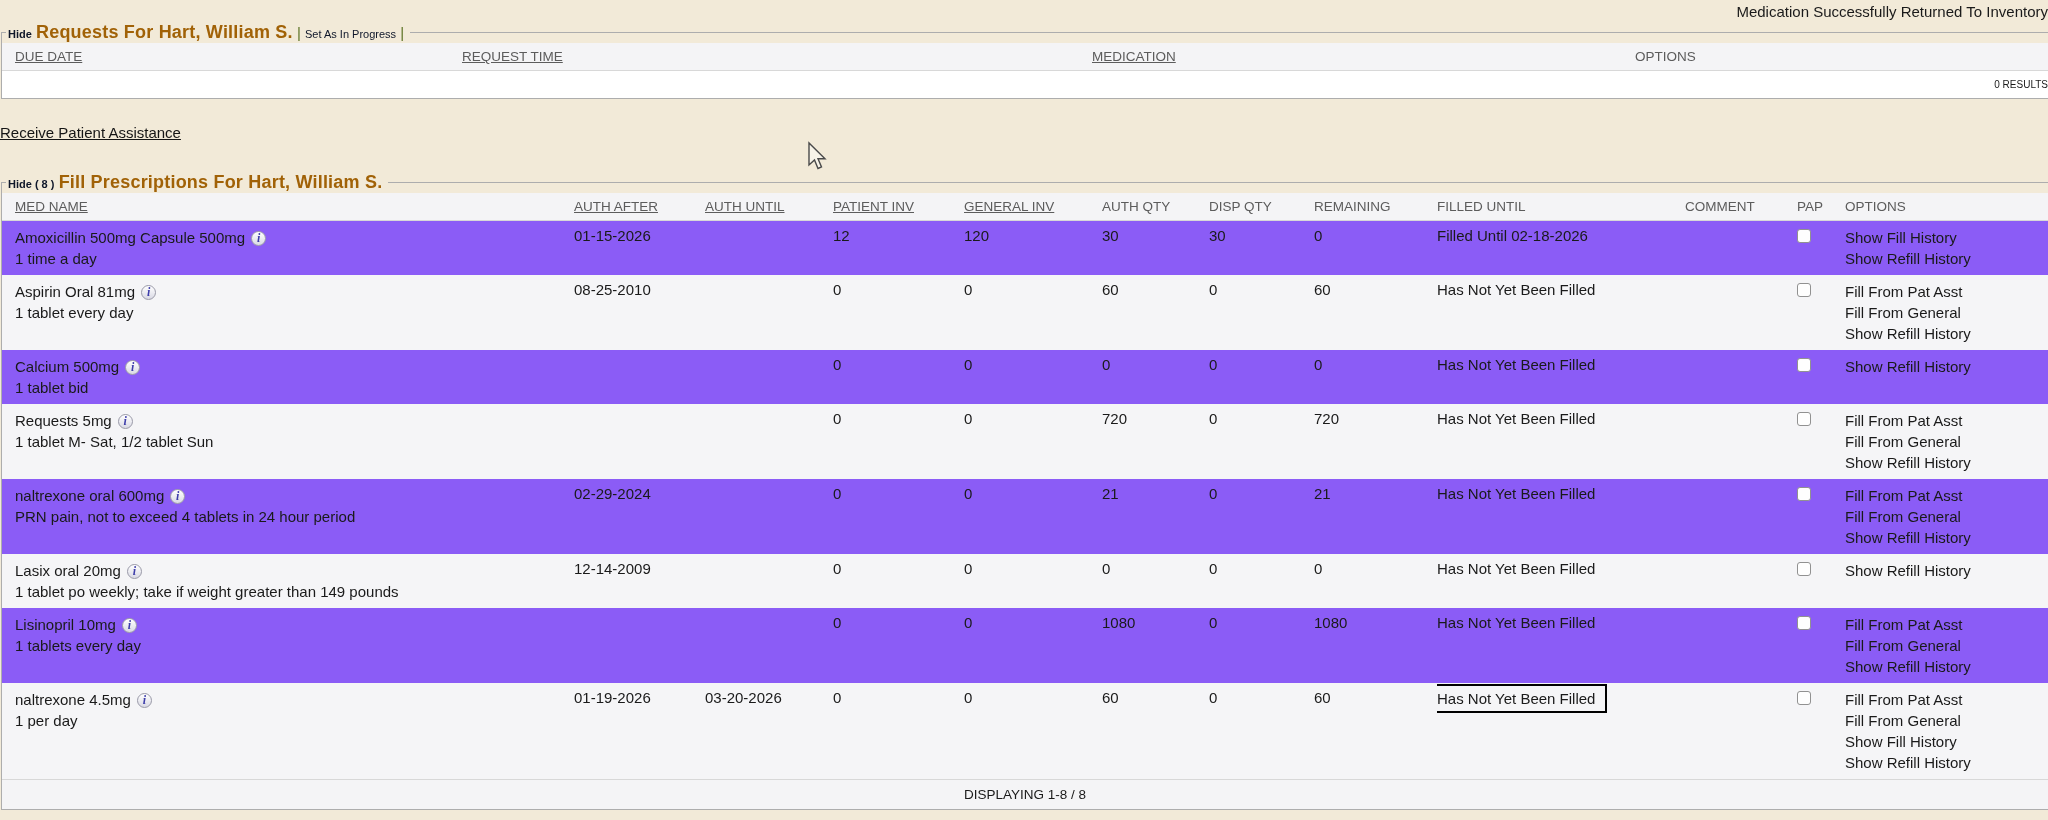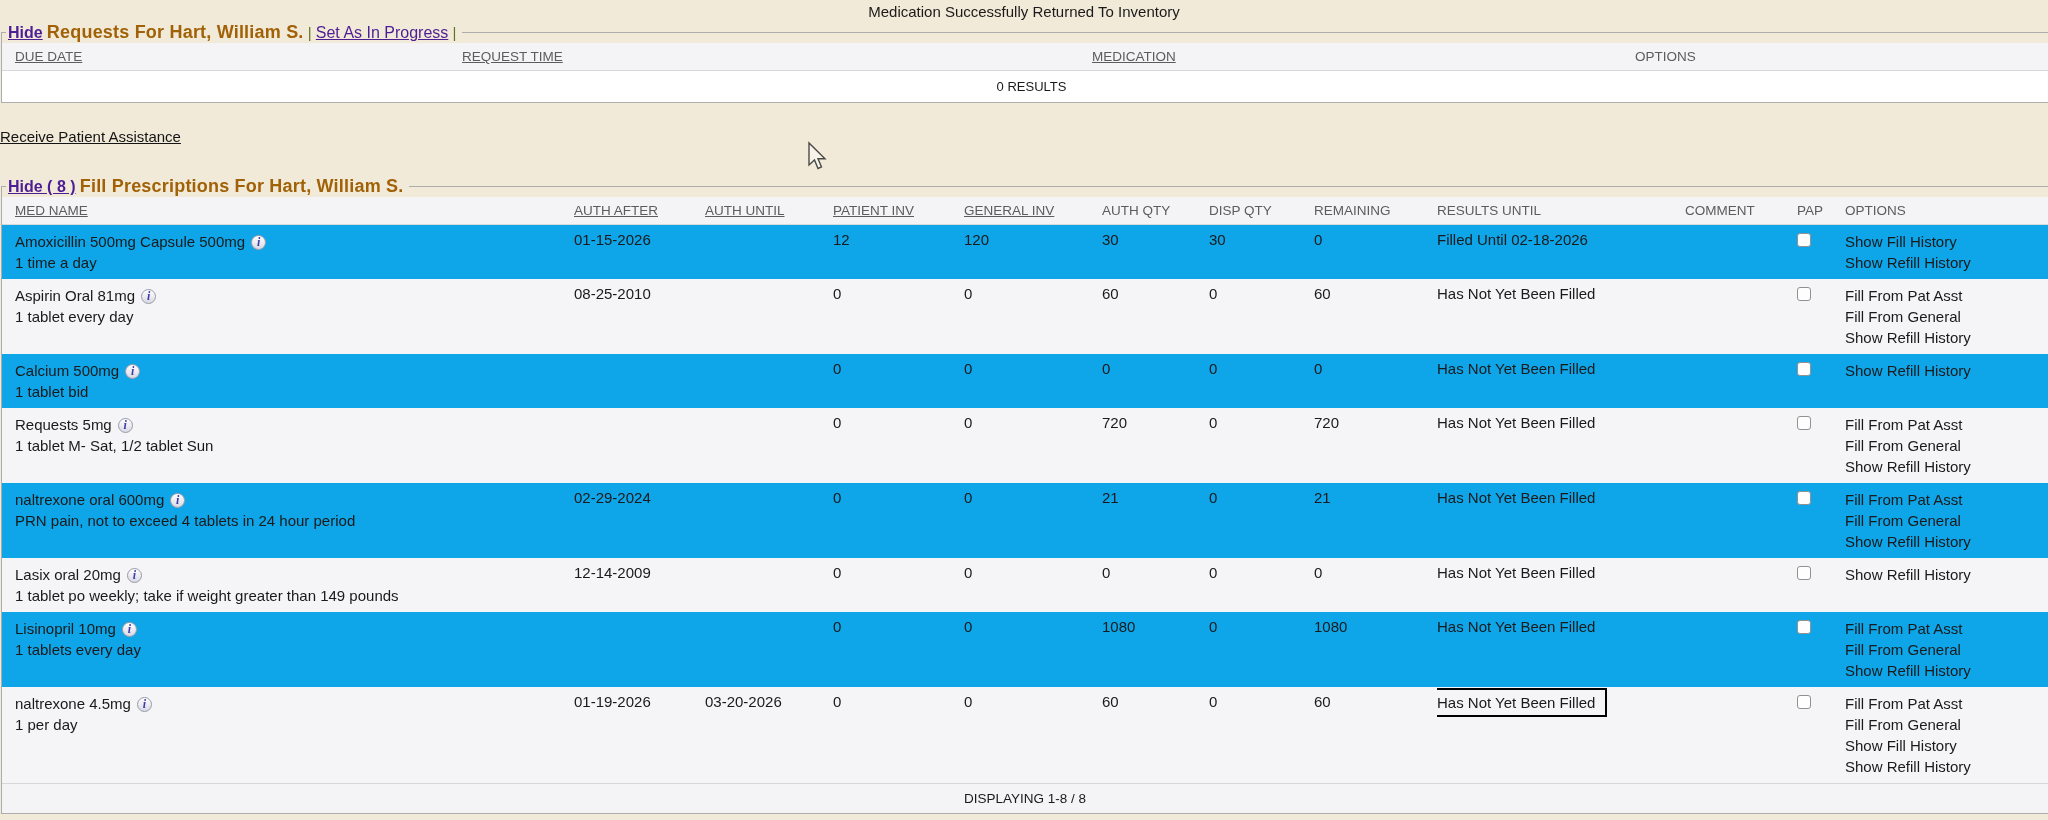--- a/index.html
+++ b/index.html
@@ -5,37 +5,37 @@
   * { box-sizing: border-box; }
   html,body { margin:0; padding:0; }
   body {
     width:2048px; height:820px;
     background:#f2ead8;
     font-family:"Liberation Sans", sans-serif;
     color:#1a1a1a;
     position:relative;
     overflow:hidden;
   }
-  .status-message { text-align:center; font-size:15px; padding-top:3px; height:22px; }
+  .status-message { text-align:right; font-size:15px; padding-top:3px; height:22px; }
 
   fieldset { border:1px solid #adadad; margin:0 1px; padding:0; }
   legend { margin-left:4px; padding:0 6px 0 2px; font-size:15px; white-space:nowrap; }
   .legend-title { font-size:18px; font-weight:bold; color:#a16207; letter-spacing:.2px; }
-  .green-link { color:#4c1d95; text-decoration:underline; font-weight:bold; font-size:16px; cursor:pointer; }
+  .green-link { color:#0f172a; font-weight:bold; font-size:11px; cursor:pointer; }
   .green-link.regular { font-weight:normal;margin-top:7px; }
   .pipe { color:#5e7426; font-size:15px; }
 
-  table { width:100%; border-collapse:collapse; table-layout:fixed; background:#0ea5e9; }
+  table { width:100%; border-collapse:collapse; table-layout:fixed; background:#8b5cf6; }
   thead tr { background:#f4f4f6; border-bottom:1px solid #d8d8d8; }
   th { font-size:13.5px; color:#5c5c5c; font-weight:normal; text-align:left; padding:6px 0; white-space:nowrap; overflow:hidden; }
   th:first-child, tbody td:first-child { padding-left:13px; }
   th .sortable { text-decoration:underline; cursor:pointer; }
   tbody td { font-size:15px; vertical-align:top; padding:6px 4px 6px 0; overflow:hidden; }
   tr.alt { background:#f5f5f7; }
-  .results-row td { text-align:center; font-size:13px; padding:8px 0; background:#fff; }
+  .results-row td { text-align:right; font-size:10px; padding:8px 0; background:#fff; }
 
   .med-name, .sig { line-height:21px; }
   .info-icon {
     display:inline-block; width:15px; height:15px; line-height:13px;
     border:1px solid #9a9aa8; border-radius:50%;
     background:linear-gradient(#ffffff,#d9d9e4);
     color:#3d3daa; font-family:"Liberation Serif", serif; font-style:italic; font-weight:bold;
     font-size:12px; text-align:center; margin-left:6px; vertical-align:1px; cursor:pointer;
   }
   .checkbox {
@@ -114,21 +114,21 @@
     <thead>
         <tr id="fill-head">
           <th><span class="sortable">MED NAME</span></th>
           <th><span class="sortable">AUTH AFTER</span></th>
           <th><span class="sortable">AUTH UNTIL</span></th>
           <th><span class="sortable">PATIENT INV</span></th>
           <th><span class="sortable">GENERAL INV</span></th>
           <th><span>AUTH QTY</span></th>
           <th><span>DISP QTY</span></th>
           <th><span>REMAINING</span></th>
-          <th><span>RESULTS UNTIL</span></th>
+          <th><span>FILLED UNTIL</span></th>
           <th><span>COMMENT</span></th>
           <th><span>PAP</span></th>
           <th><span>OPTIONS</span></th>
         </tr>
       </thead>
     <tbody id="fill-rows">
         <tr>
           <td>
             <div class="med-name"><span>Amoxicillin 500mg Capsule 500mg</span><span class="info-icon">i</span></div>
             <div class="sig">1 time a day</div>

